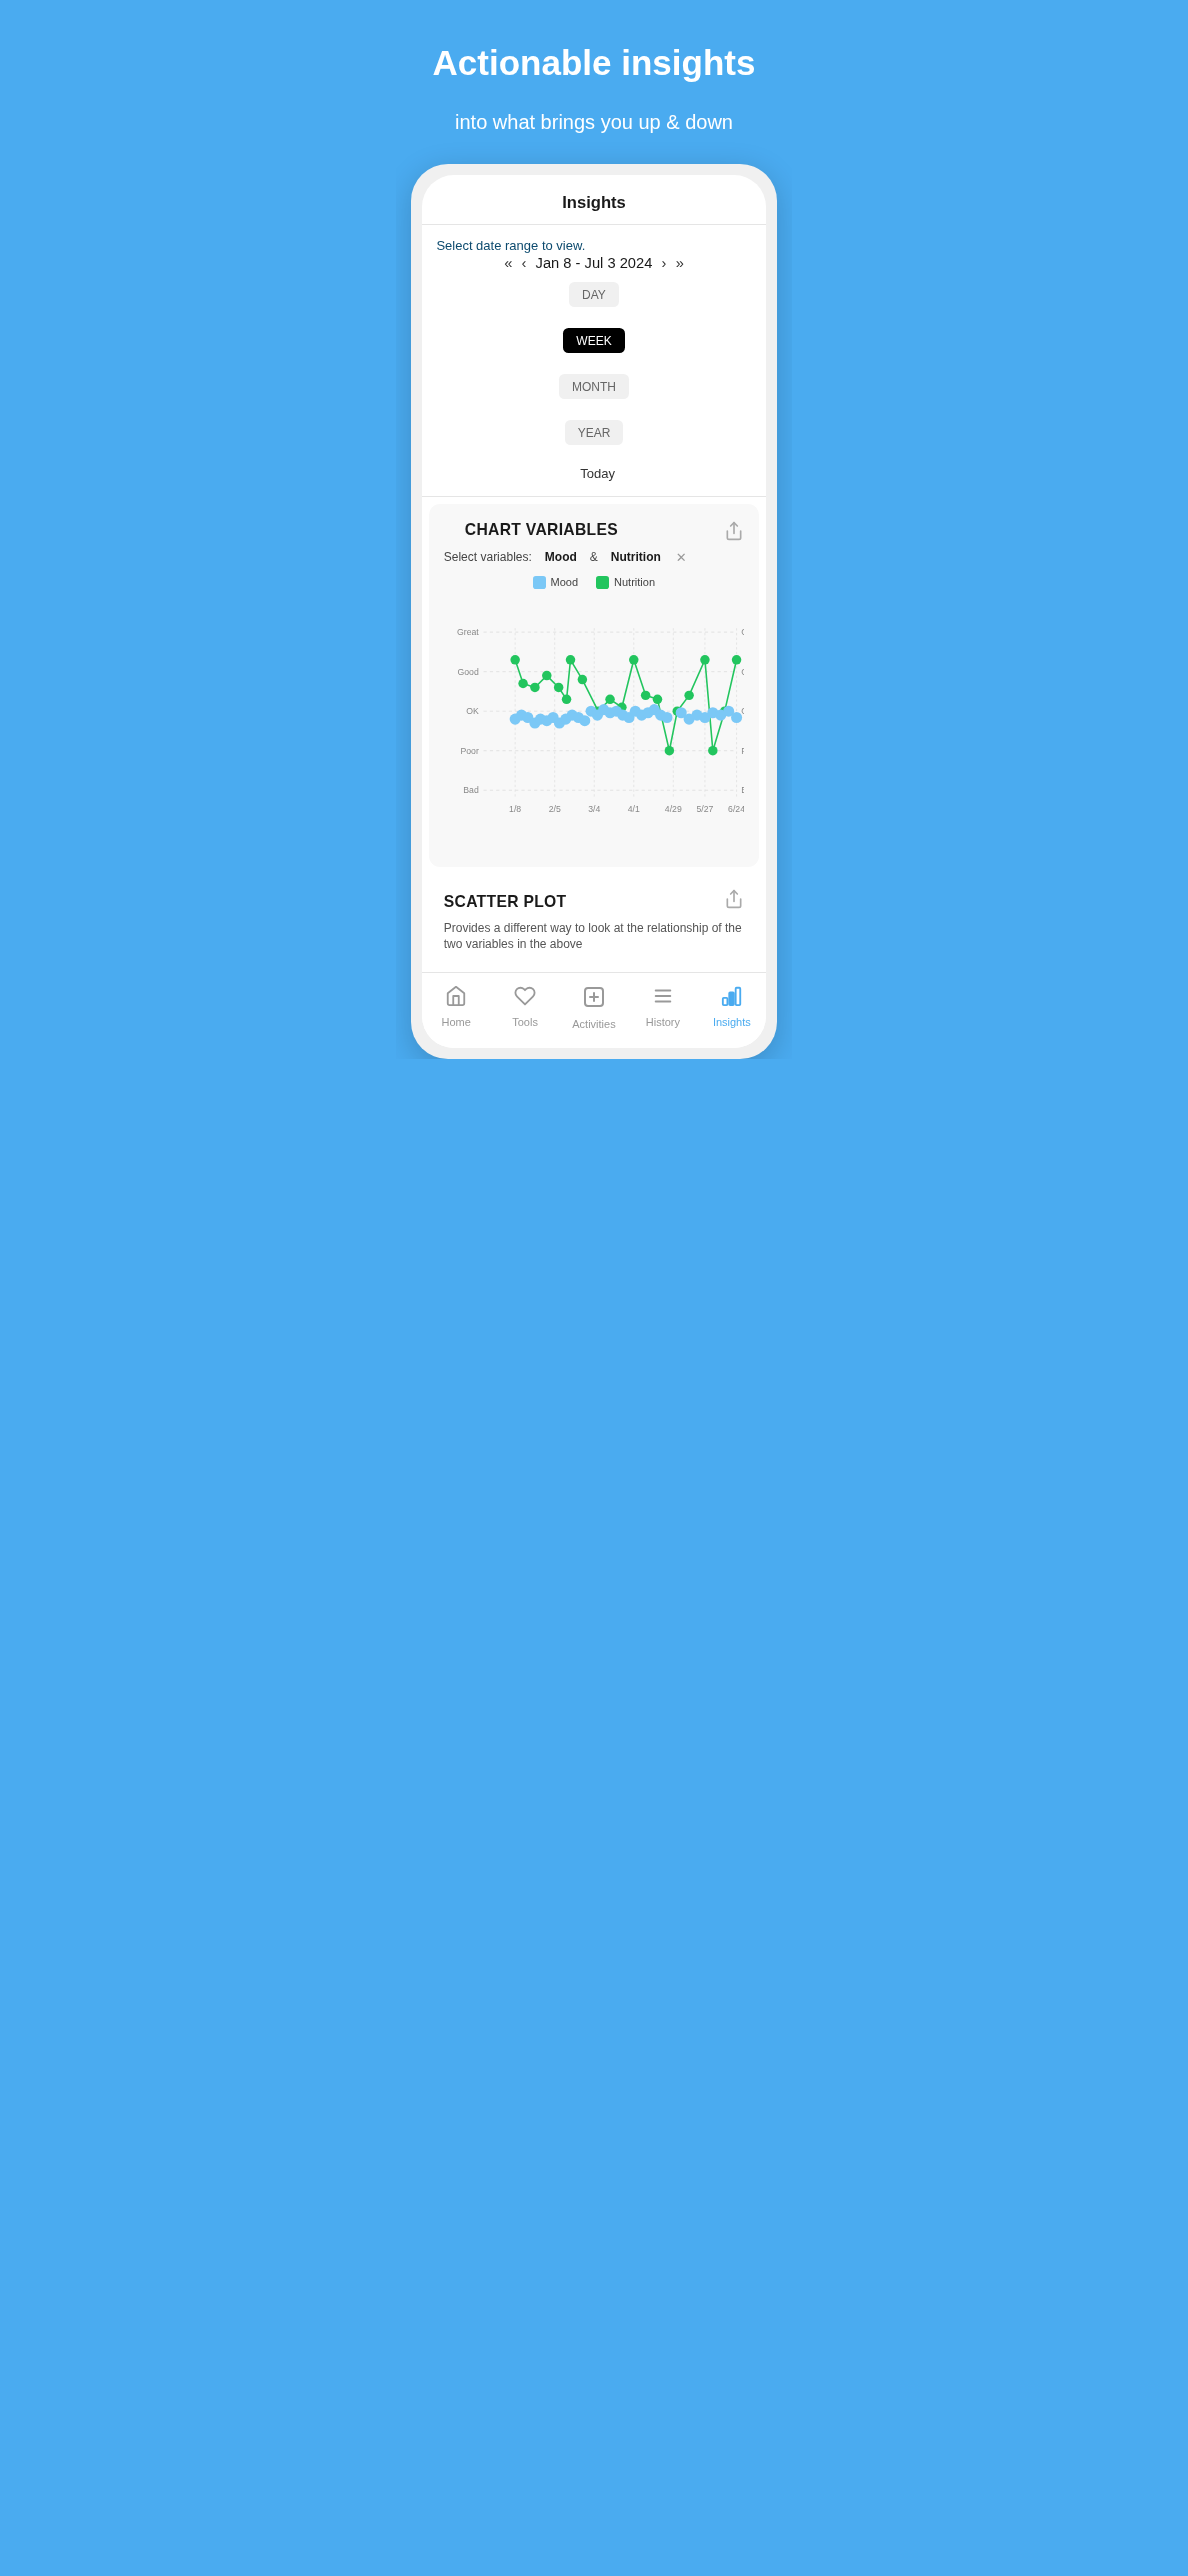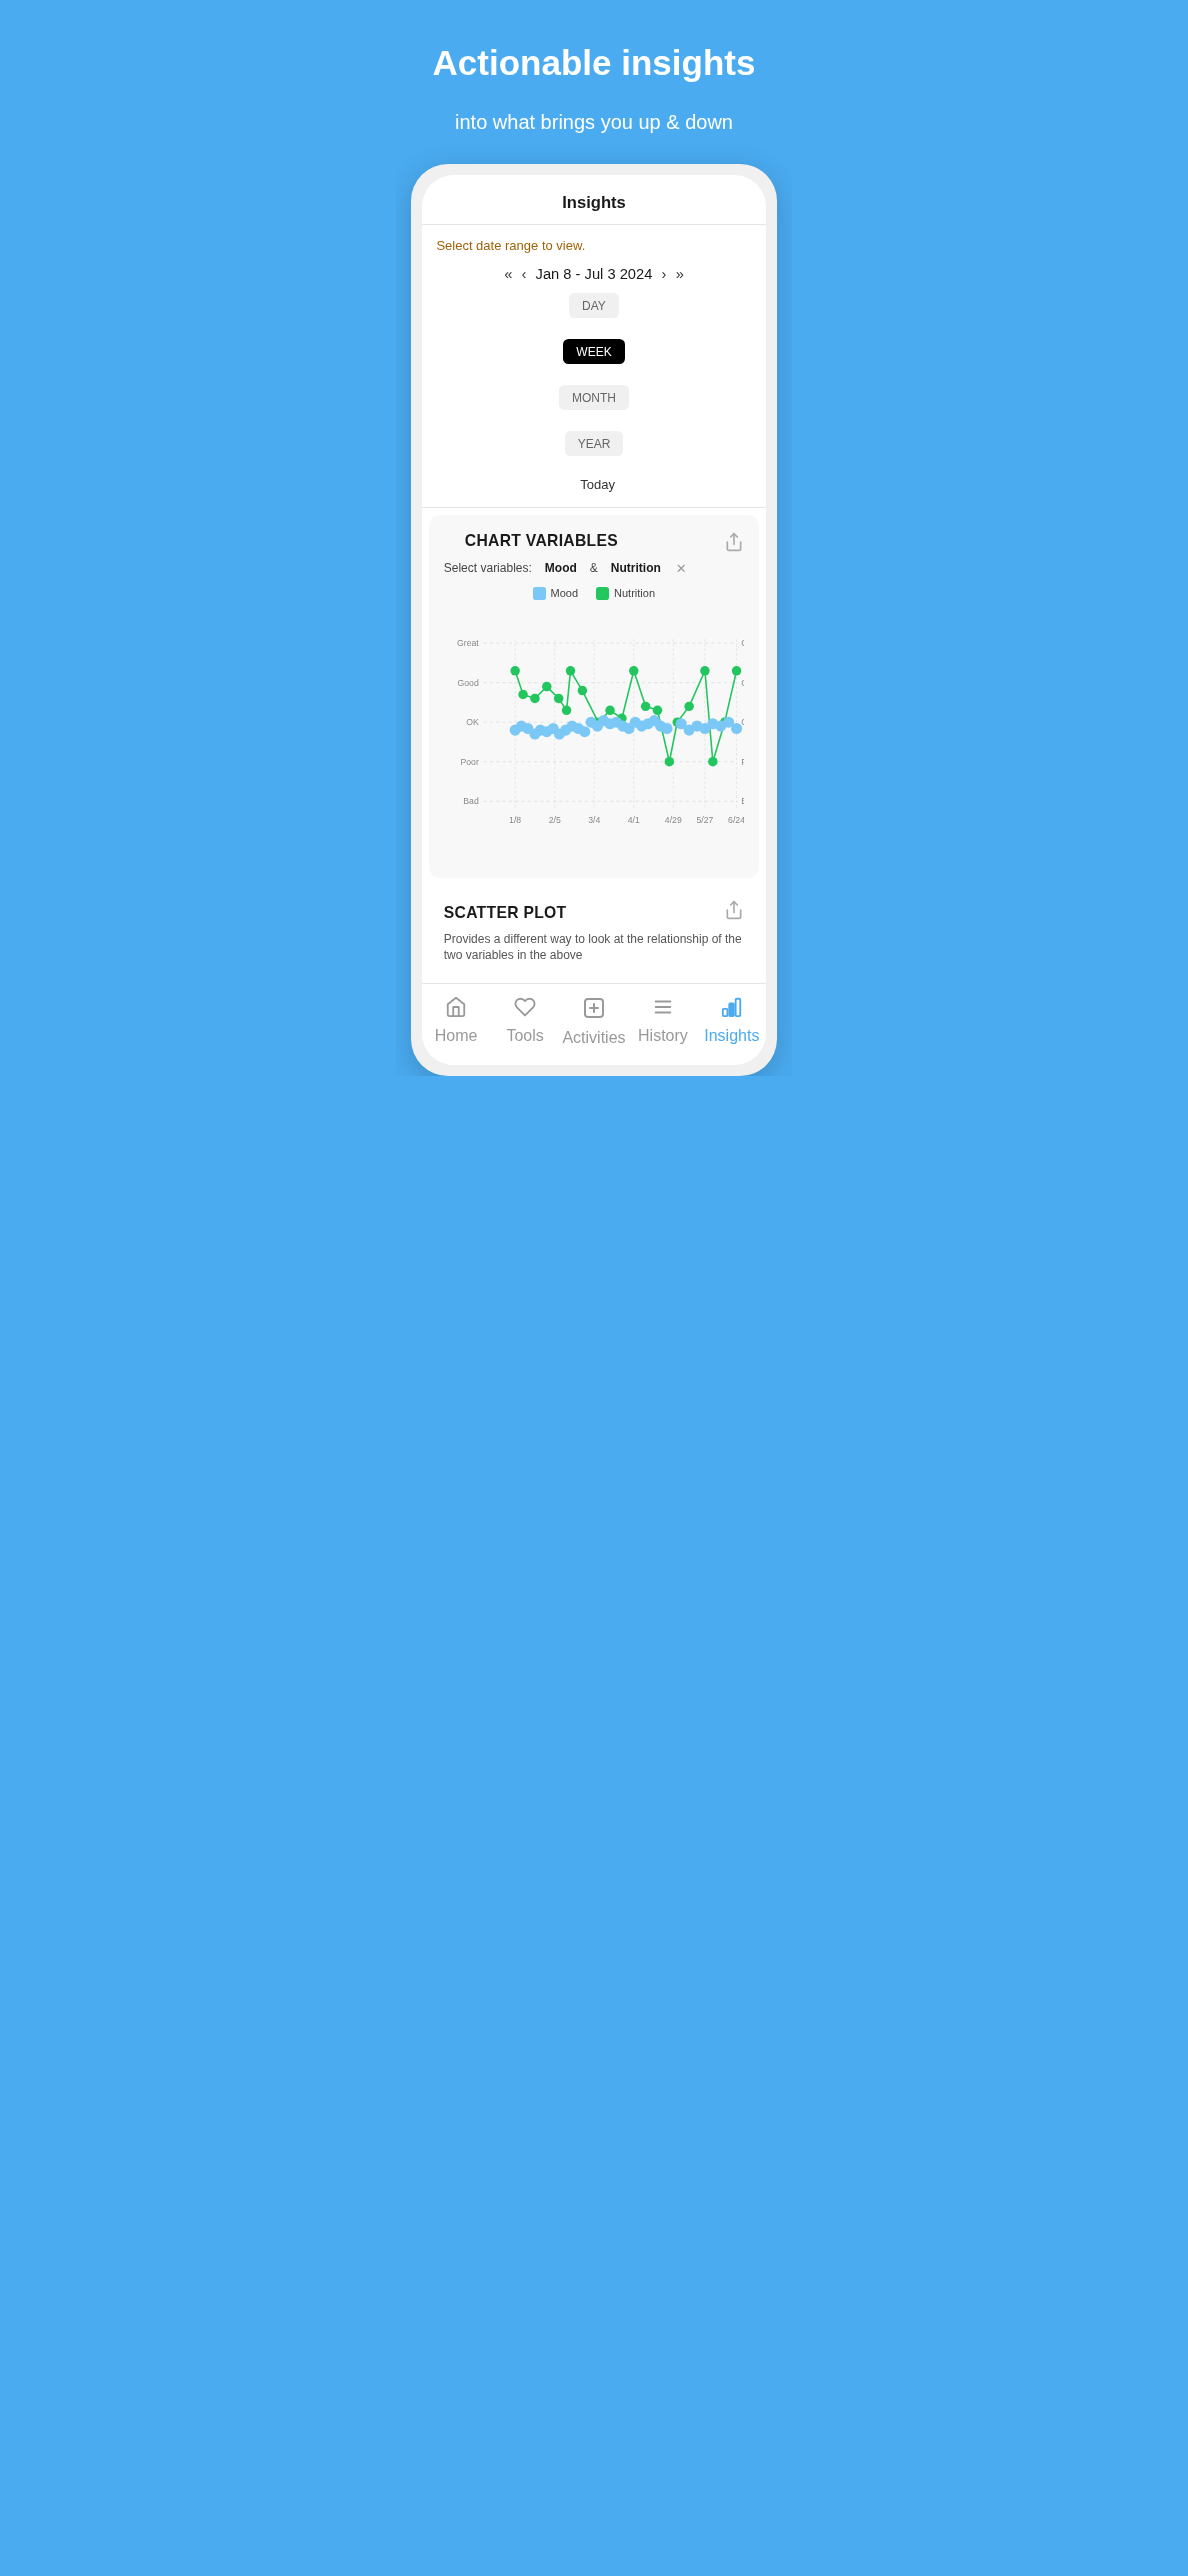--- a/index.html
+++ b/index.html
@@ -63,22 +63,22 @@
     }
 
     
     .date-section {
       padding: 13px 14.7px 14.7px;
       border-bottom: 0.9px solid #e5e5e5;
     }
 
     .date-label {
       font-size: 13px;
-      color: #a16207;
-      margin-bottom: 13px;
+      color: #0c4a6e;
+      margin-bottom: 2px;
     }
 
     .date-nav {
       display: flex;
       align-items: center;
       justify-content: center;
       gap: 9.2px;
       margin-bottom: 11px;
     }
 
@@ -259,21 +259,21 @@
     .nav-item-icon {
       font-size: 20px;
       color: #999;
     }
 
     .nav-item-icon.active {
       color: #4AABF0;
     }
 
     .nav-item-label {
-      font-size: 16px;
+      font-size: 11px;
       color: #999;
     }
 
     .nav-item-label.active {
       color: #4AABF0;
     }
 
     
     .y-label {
       font-size: 11px;

